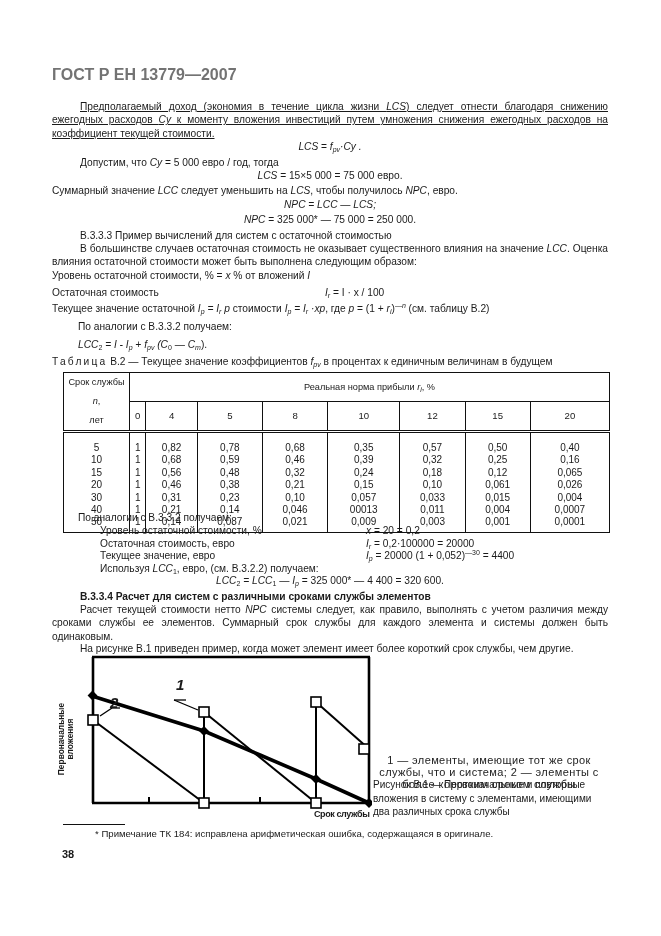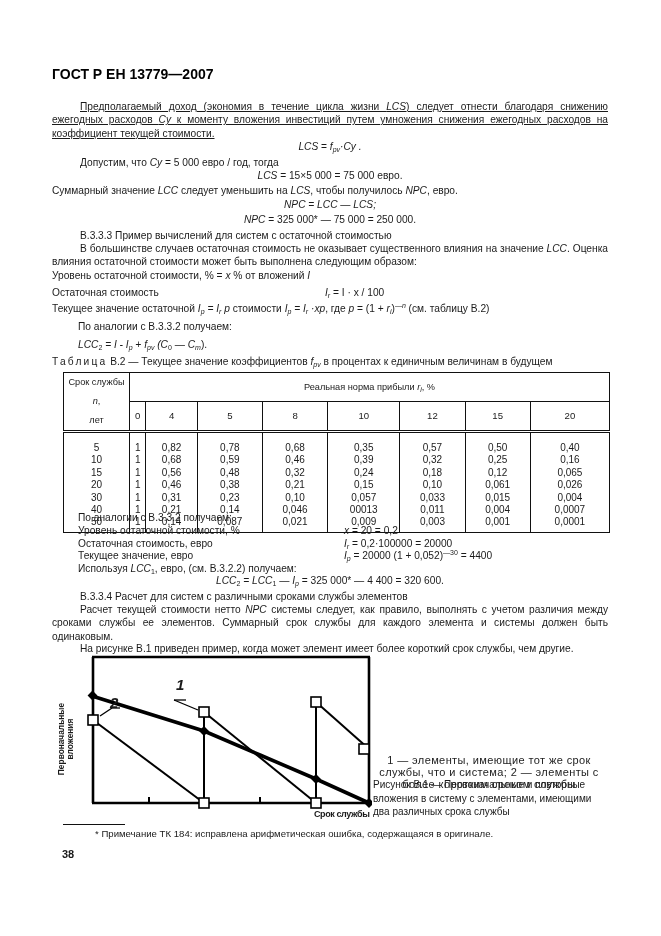--- a/index.html
+++ b/index.html
@@ -1,19 +1,19 @@
 <!DOCTYPE html>
 <html><head>
   <meta charset="utf-8">
   <style>
     html, body { margin: 0; padding: 0; background: #ffffff; }
     body { width: 661px; height: 936px; position: relative; overflow: hidden;
            font-family: "Liberation Sans", sans-serif; color: #1a1a1a; font-size: 10.2px; }
     .abs { position: absolute; white-space: nowrap; }
-    .hdr { font-weight: bold; font-size: 14px; left: 52px; top: 66px; color: #000000; }
+    .hdr { font-weight: bold; font-size: 16px; left: 52px; top: 66px; color: #737373; }
     .p { position: absolute; left: 52px; width: 556px; line-height: 13.4px; text-align: justify; }
     .ind { text-indent: 28px; }
     .c { position: absolute; left: 52px; width: 556px; text-align: center; white-space: nowrap; }
     i { font-style: italic; }
     sub { font-size: 7px; vertical-align: -2px; line-height: 0; }
     sup { font-size: 7px; vertical-align: 4px; line-height: 0; }
     .sp { letter-spacing: 2.2px; }
 
     
     table.t { position: absolute; left: 63px; top: 372px; width: 547px; border-collapse: collapse;
@@ -23,21 +23,21 @@
     table.t thead th { border-top: 1px solid #111; }
     table.t .h1 th { height: 19px; margin-left: 40px; }
     table.t .h2 th { height: 19px; border-top: 1px solid #111; }
     table.t thead tr.h2 th { border-bottom: 3px double #111; }
     table.t thead tr.h1 th.rs { border-bottom: 3px double #111; }
     table.t tbody td { height: 12.4px; line-height: 12.4px; font-size: 10px; }
     table.t tbody tr.first td { padding-top: 9px; }
     table.t tbody tr.last td { border-bottom: 1px solid #111; padding-bottom: 3px; }
 
     .two-col { position: absolute; left: 78px; width: 520px; }
-    .two-col .row { height: 12.6px; line-height: 12.6px; position: relative; }
+    .two-col .row { height: 12.6px; line-height: 12.6px; position: relative; margin-left: 22px; }
     .two-col .l { position: absolute; left: 0; }
     .two-col .r { position: absolute; left: 266px; }
 
     .fig { position: absolute; left: 52px; top: 648px; width: 320px; height: 185px; }
     .legend { position: absolute; left: 373px; top: 754px; width: 232px; text-align: center;
               font-size: 11px; line-height: 12px; letter-spacing: 0.4px; color: #222; }
     .caption { position: absolute; left: 373px; top: 778px; width: 232px; 
                font-size: 10px; line-height: 13.5px; }
     .fn-line { position: absolute; left: 63px; top: 824px; width: 62px; border-top: 1px solid #111; }
     .fn { position: absolute; left: 95px; top: 828px; font-size: 9.6px; white-space: nowrap; }
@@ -194,21 +194,21 @@
     <span class="l">Текущее значение, евро</span>
     <span class="r"><i>I</i><sub><i>p</i></sub><span> = 20000 (1 + 0,052)</span><sup>—30</sup><span> = 4400</span></span>
   </div>
   <div class="row">
     <span class="l"><span>Используя </span><i>LCC</i><sub>1</sub><span>, евро, (см. В.3.2.2) получаем:</span></span>
   </div>
 </div>
 
 <div class="c" style="top:575px;"><i>LCC</i><sub>2</sub><i> = LCC</i><sub>1</sub><i> — I</i><sub><i>p</i></sub><span> = 325 000* — 4 400 = 320 600.</span></div>
 
-<div class="p ind" style="top:590px;">В.3.3.4 Расчет для систем с различными сроками службы элементов</div>
+<div class="p ind" style="top:590px;font-weight:bold;">В.3.3.4 Расчет для систем с различными сроками службы элементов</div>
 
 <div class="p ind" style="top:603px;"><span>Расчет текущей стоимости нетто </span><i>NPC</i><span> системы следует, как правило, выполнять с учетом различия между сроками службы ее элементов. Суммарный срок службы для каждого элемента и системы должен быть одинаковым.</span></div>
 
 <div class="p ind" style="top:642px;">На рисунке В.1 приведен пример, когда может элемент имеет более короткий срок службы, чем другие.</div>
 
 <div class="fig">
   <svg width="320" height="185" viewBox="0 0 320 185">
 
     <line x1="41" y1="9" x2="41" y2="155" stroke="#000" stroke-width="2.6"></line>
     <line x1="40" y1="9" x2="318" y2="9" stroke="#000" stroke-width="2.6"></line>

